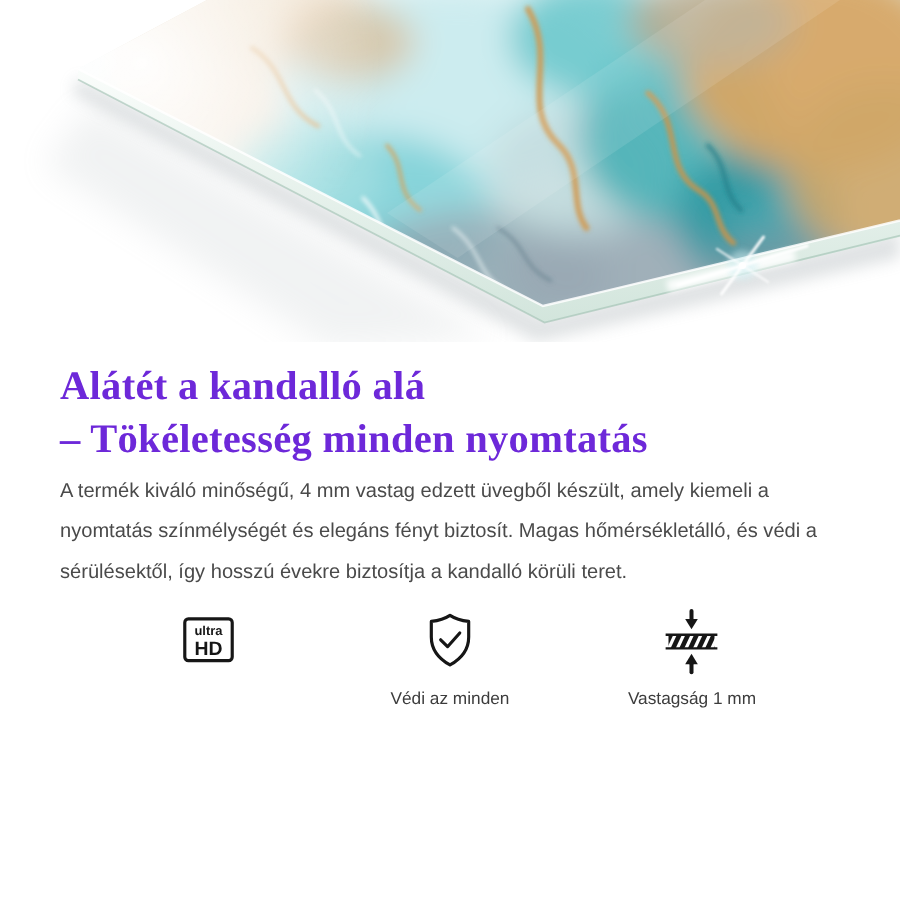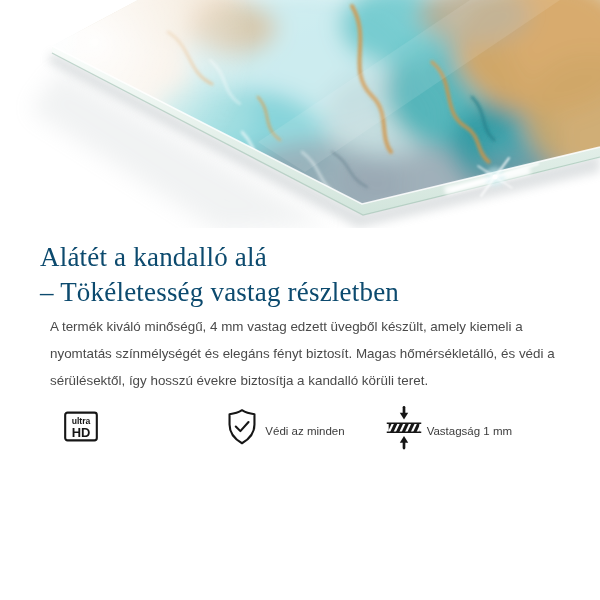--- a/index.html
+++ b/index.html
@@ -1,26 +1,26 @@
 <!DOCTYPE html>
 <html><head>
 <meta charset="utf-8">
 <style>
   html,body{margin:0;padding:0;background:#ffffff;width:600px;height:600px;overflow:hidden;
     font-family:"Liberation Sans","DejaVu Sans",sans-serif;}
   .page{width:600px;height:600px;background:#fff;position:relative;}
   .hero{margin:0;width:600px;height:228px;overflow:hidden;display:block;}
   .hero svg{display:block;}
   .content{padding:0 40px;}
-  h1.title{font-family:"Liberation Serif","DejaVu Serif",serif;font-weight:400;
-    font-size:27px;line-height:1.3;color:#0c4a6e;margin:12px 0 0 0;letter-spacing:.2px;}
-  p.desc{font-size:13.4px;line-height:2.0;color:#4a4a4a;margin:4px 0 0 10px;max-width:540px;}
+  h1.title{font-family:"Liberation Serif","DejaVu Serif",serif;font-weight:700;
+    font-size:27px;line-height:1.3;color:#6d28d9;margin:12px 0 0 0;letter-spacing:.2px;}
+  p.desc{font-size:13.4px;line-height:2.0;color:#4a4a4a;margin:4px 0 0 0;max-width:540px;}
   .features{display:grid;grid-template-columns:repeat(3,1fr);row-gap:10px;
     padding:0 18px;margin-top:8px;}
-  .feature{display:flex;flex-direction:row;align-items:center;}
+  .feature{display:flex;flex-direction:column;}
   .icon-wrap{height:48px;display:flex;align-items:center;justify-content:center;}
   .feature-label{margin-top:9px;font-size:11.5px;color:#3c3c3c;text-align:center;}
   .fi{stroke:#161616;fill:none;stroke-width:2.2;stroke-linecap:round;stroke-linejoin:round;}
 </style>
 </head>
 <body>
 
 <div class="page">
 
   <figure class="hero">
@@ -119,21 +119,21 @@
           <path d="M478,166 L512,188" stroke-width="1.6" opacity="0.7"></path>
         </g>
         <circle cx="495" cy="177" r="2.4" fill="#ffffff"></circle>
       </g>
     </svg>
   </figure>
 
   <section class="content">
     <h1 class="title">
       <span>Alátét a kandalló alá</span><br>
-      <span>– Tökéletesség vastag részletben</span>
+      <span>– Tökéletesség minden nyomtatás</span>
     </h1>
     <p class="desc">A termék kiváló minőségű, 4 mm vastag edzett üvegből készült, amely kiemeli a nyomtatás színmélységét és elegáns fényt biztosít. Magas hőmérsékletálló, és védi a sérülésektől, így hosszú évekre biztosítja a kandalló körüli teret.</p>
 
     <div class="features">
 
 
       <div class="feature">
         <span class="icon-wrap">
           <svg width="46" height="46" viewBox="0 0 48 48">
             <rect class="fi" x="7.5" y="9" width="33" height="29" rx="2.5" stroke-width="2.4"></rect>

